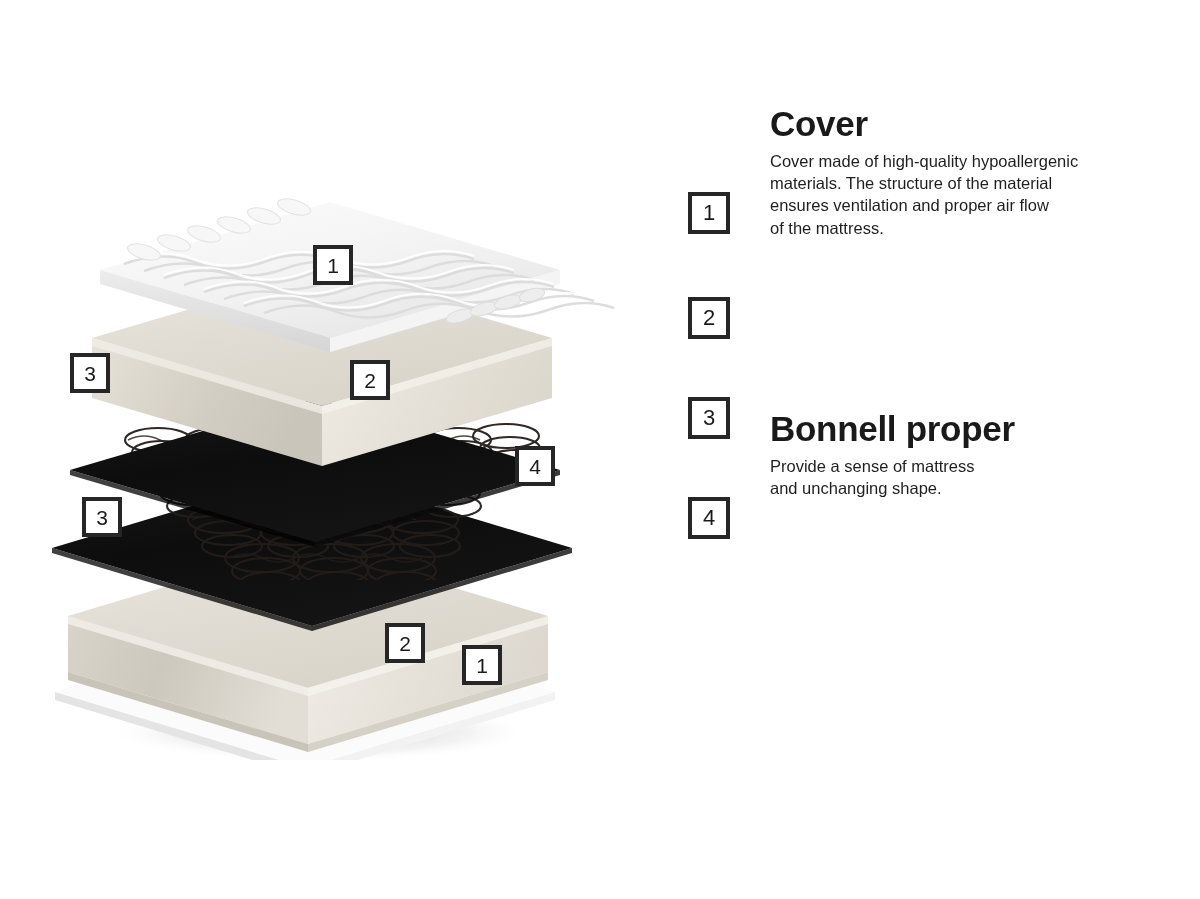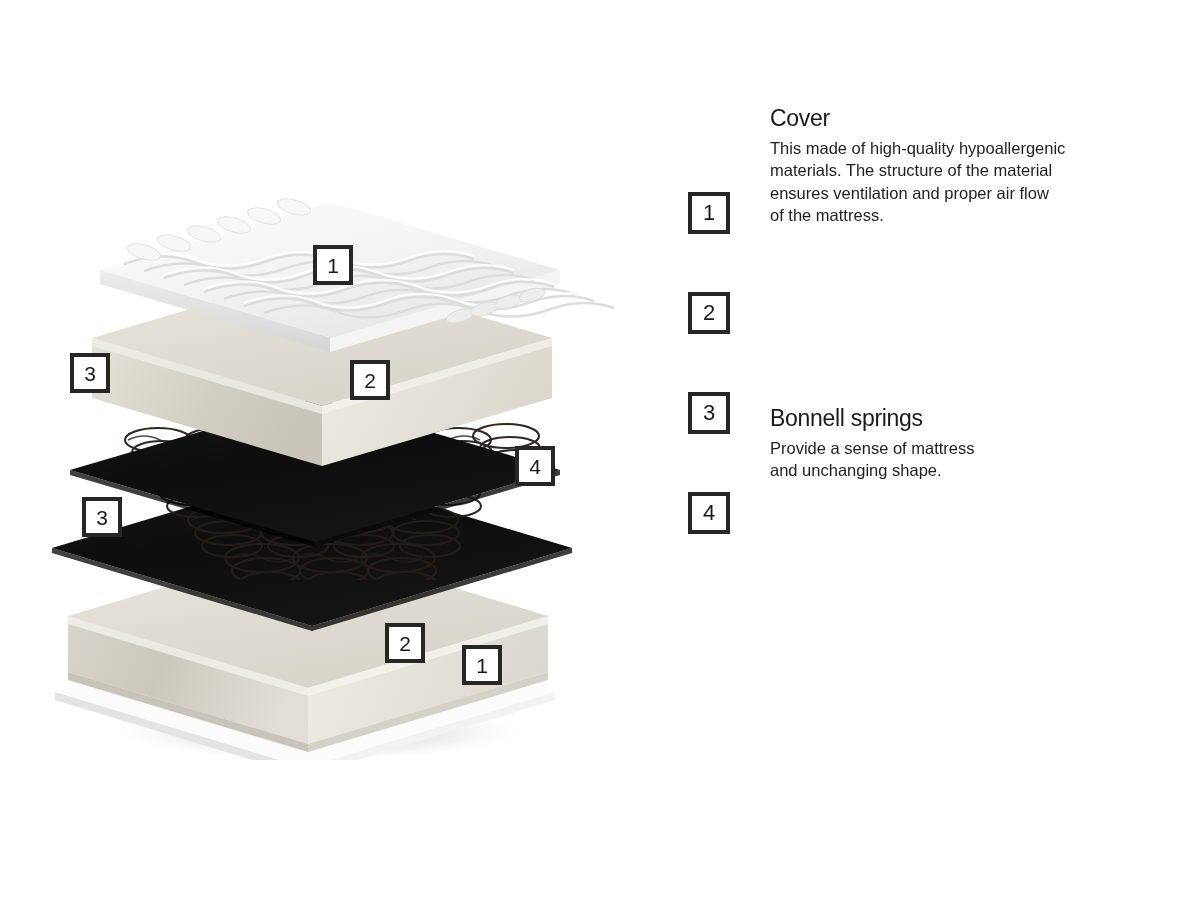--- a/index.html
+++ b/index.html
@@ -64,22 +64,22 @@
     align-items: center;
     justify-content: center;
     line-height: 1;
   }
   .legend-body {
     margin-left: 40px;
     margin-top: -42px;
     width: 400px;
   }
   .legend-title {
-    font-size: 23px;
-    font-weight: normal;
+    font-size: 35px;
+    font-weight: bold;
     color: #1a1a1a;
     line-height: 1.05;
     letter-spacing: -0.3px;
     margin: 0 0 7px 0;
   }
   .legend-desc {
     font-size: 16.5px;
     color: #1f1f1f;
     line-height: 1.35;
     margin: 0;
@@ -334,40 +334,40 @@
     <div class="callout" style="left:345px; top:483px;">2</div>
     <div class="callout" style="left:422px; top:505px;">1</div>
   </div>
 
   <div id="legend">
 
     <div class="legend-item item-1">
       <div class="legend-badge">1</div>
       <div class="legend-body">
         <div class="legend-title">Cover</div>
-        <div class="legend-desc">This made of high-quality hypoallergenic
+        <div class="legend-desc">Cover made of high-quality hypoallergenic
 materials. The structure of the material
 ensures ventilation and proper air flow
 of the mattress.</div>
       </div>
     </div>
 
     <div class="legend-item item-2">
       <div class="legend-badge">2</div>
     </div>
 
     <div class="legend-item item-3">
       <div class="legend-badge">3</div>
       <div class="legend-body">
       </div>
     </div>
 
     <div class="legend-item item-4">
       <div class="legend-badge">4</div>
       <div class="legend-body">
-        <div class="legend-title">Bonnell springs</div>
+        <div class="legend-title">Bonnell proper</div>
         <div class="legend-desc">Provide a sense of mattress
 and unchanging shape.</div>
       </div>
     </div>
 
   </div>
 </div>
 
 </body></html>

